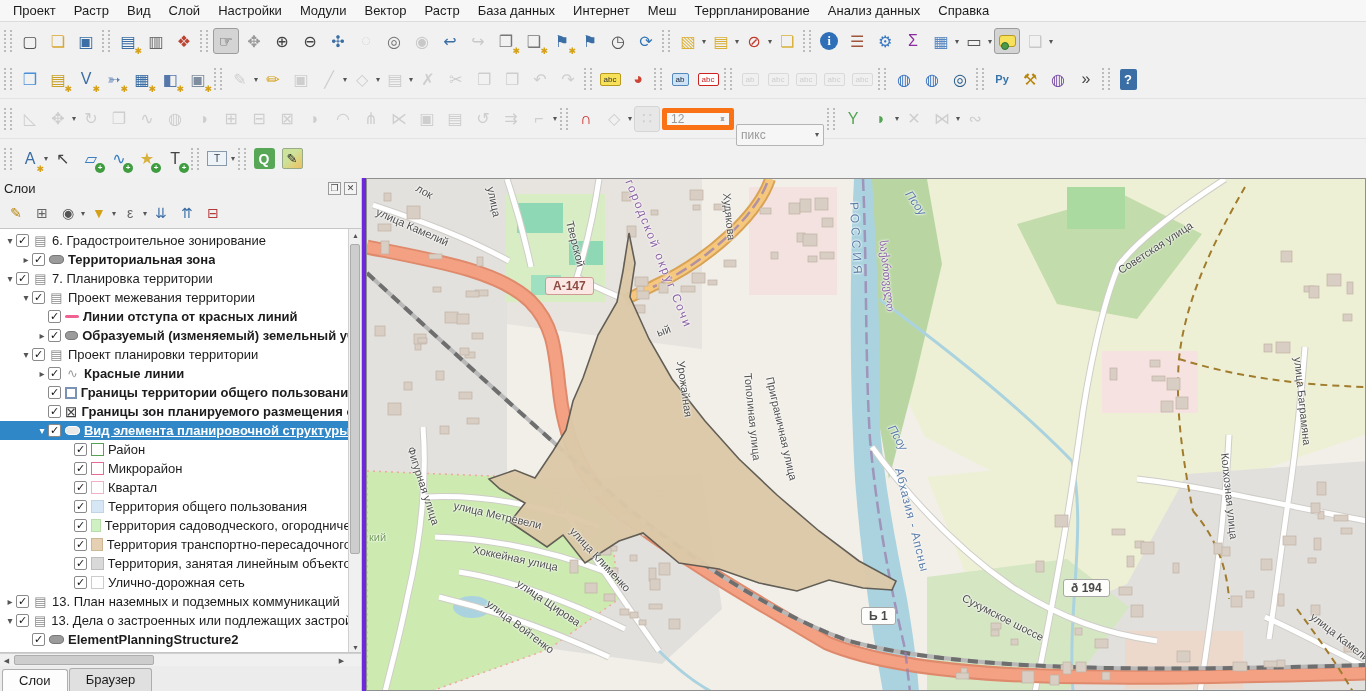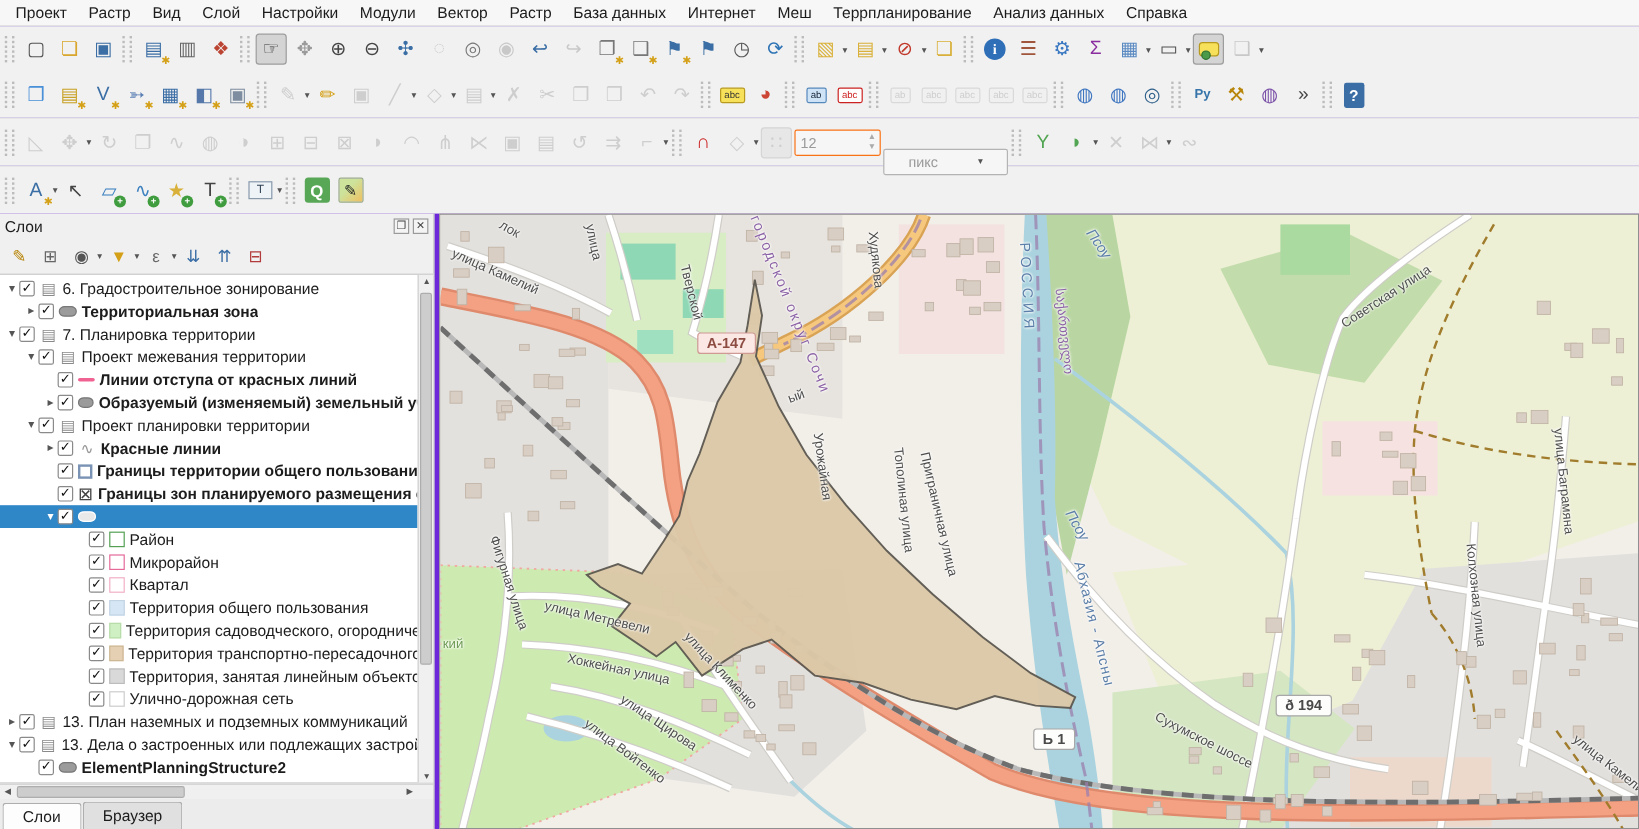--- a/index.html
+++ b/index.html
@@ -19,26 +19,26 @@
   .thandle { width:8px; height:22px; border-left:2px dotted #bcbcbc; border-right:2px dotted #bcbcbc; margin:0 4px 0 2px; }
   .titem { display:flex; align-items:center; margin:0 1px; }
   .tbtn { width:26px; height:26px; display:flex; align-items:center; justify-content:center;
     border-radius:3px; font-size:16px; position:relative; border:1px solid transparent; }
   .tbtn.pressed { background:#d4d4d4; border:1px solid #9d9d9d; }
   .tbtn.disabled { opacity:.33; }
   .tstar { position:absolute; right:-2px; bottom:-3px; font-size:9px; color:#d4a017; }
   .tbadge { position:absolute; right:-2px; bottom:-2px; width:10px; height:10px; background:#3f9c3f;
     color:#fff; border-radius:50%; font-size:8px; line-height:10px; text-align:center; font-weight:bold; }
   .ddarrow { font-size:8px; color:#555; margin-left:1px; }
-  .spinbox { width:72px; height:22px; border:1px solid #f97316; background:#f6f6f6; color:#9a9a9a;
+  .spinbox { width:72px; height:22px; border:5px solid #f97316; background:#f6f6f6; color:#9a9a9a;
     font-size:12px; display:flex; align-items:center; padding:0 4px; position:relative; border-radius:2px; }
   .spinbox .arr { position:absolute; right:3px; font-size:7px; color:#aaa; line-height:6px; }
   .spinbox .up { top:3px; } .spinbox .dn { bottom:3px; }
-  .combobox { width:104px; height:22px; border:1px solid #b4b4b4; background:#f6f6f6; color:#9a9a9a;
-    font-size:12px; display:flex; align-items:center; justify-content:space-between; padding:0 20px; border-radius:2px;margin-top:32px; }
+  .combobox { width:88px; height:22px; border:1px solid #b4b4b4; background:#f6f6f6; color:#9a9a9a;
+    font-size:12px; display:flex; align-items:center; justify-content:space-between; padding:0 4px; border-radius:2px;margin-top:32px; }
   .ic-bubble { width:17px; height:12px; background:#f7e05a; border:1px solid #b89b1e; border-radius:3px; position:relative; }
   .ic-bubble::after { content:""; position:absolute; left:1px; bottom:-4px; width:6px; height:6px; background:#4a9a4a; border-radius:50%; border:1px solid #2f6f2f; }
   .ic-tag-yellow,.ic-tag-blue,.ic-tag-red,.ic-tag-gray { font-size:8px; font-weight:normal; padding:1px 3px; border-radius:2px; }
   .ic-tag-yellow { background:#f7e05a; border:1px solid #b89b1e; color:#333; }
   .ic-tag-blue   { background:#cfe3f7; border:1px solid #5588bb; color:#123; }
   .ic-tag-red    { background:#fff;    border:1px solid #cc2222; color:#cc2222; }
   .ic-tag-gray   { background:#eee;    border:1px solid #aaa;    color:#888; }
   .ic-help { width:17px; height:21px; background:#3a6ea5; color:#fff; border-radius:2px; display:flex;
     align-items:center; justify-content:center; font-weight:bold; font-size:13px; }
   .ic-info { width:18px; height:18px; background:#2f6fb7; color:#fff; border-radius:50%; display:flex;
@@ -820,20 +820,21 @@
           <div class="trow" style="padding-left: 36px;">
             <span class="texp"></span>
             <span class="tcb">✓</span>
             <span class="tico ig-rectcross">⊠</span>
             <span class="tlabel b">Границы зон планируемого размещения объектов</span>
           </div>
           <div class="trow sel" style="padding-left: 36px;">
             <span class="texp">▾</span>
             <span class="tcb">✓</span>
             <span class="tico ig-poly-sel"></span>
+            <span class="tlabel b">Вид элемента планировочной структуры</span>
           </div>
           <div class="trow" style="padding-left: 62px;">
             <span class="texp"></span>
             <span class="tcb">✓</span>
             <span class="tico ig-sw" style="background: rgb(255, 255, 255); border: 1px solid rgb(85, 160, 85);"></span>
             <span class="tlabel">Район</span>
           </div>
           <div class="trow" style="padding-left: 62px;">
             <span class="texp"></span>
             <span class="tcb">✓</span>
@@ -1156,18 +1157,18 @@
         <div class="maplbl" style="left: 596px; top: 412px; transform: rotate(27deg);">Сухумское шоссе</div>
         <div class="maplbl" style="left: 858px; top: 268px; transform: rotate(84deg);">Колхозная улица</div>
         <div class="maplbl" style="left: 945px; top: 430px; transform: rotate(38deg);">улица Камелий</div>
         <div class="maplbl" style="left: 87px; top: 320px; transform: rotate(13deg);">улица Метревели</div>
         <div class="maplbl" style="left: 106px; top: 364px; transform: rotate(12deg);">Хоккейная улица</div>
         <div class="maplbl" style="left: 205px; top: 344px; transform: rotate(47deg);">улица Клименко</div>
         <div class="maplbl" style="left: 151px; top: 397px; transform: rotate(34deg);">улица Щирова</div>
         <div class="maplbl" style="left: 121px; top: 417px; transform: rotate(37deg);">улица Войтенко</div>
         <div class="maplbl" style="left: 44px; top: 262px; transform: rotate(72deg);">Фигурная улица</div>
         <div class="maplbl" style="left: 2px; top: 352px; transform: rotate(0deg); color: rgb(111, 156, 85);">кий</div>
-        <div class="shield pink" style="left: 178px; top: 98px; margin-left: 36px;">А-147</div>
+        <div class="shield pink" style="left: 178px; top: 98px;">А-147</div>
         <div class="shield plain" style="left: 494px; top: 428px;">Ь 1</div>
         <div class="shield plain" style="left: 696px; top: 400px;">ð 194</div>
       </div>
   </div>
 </div>
 
 </body></html>

